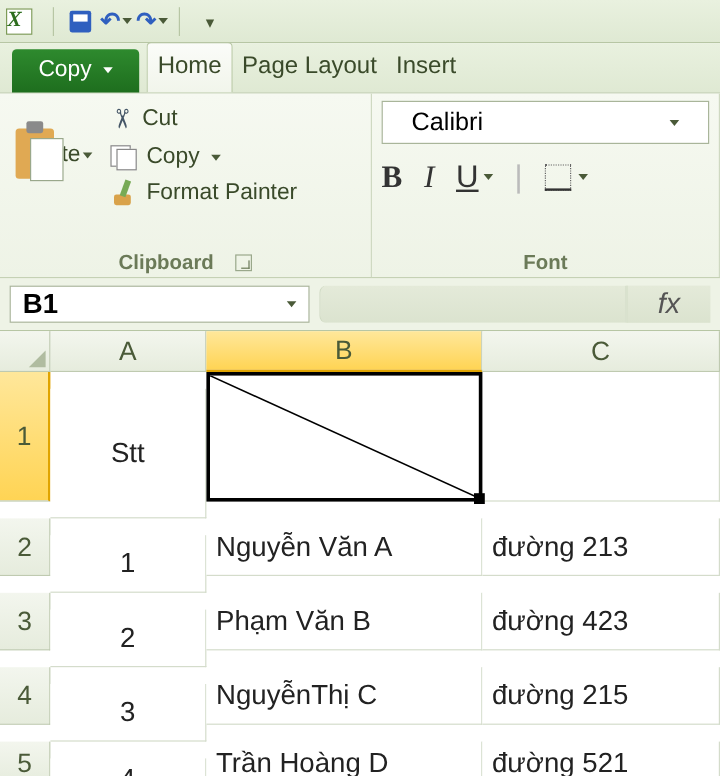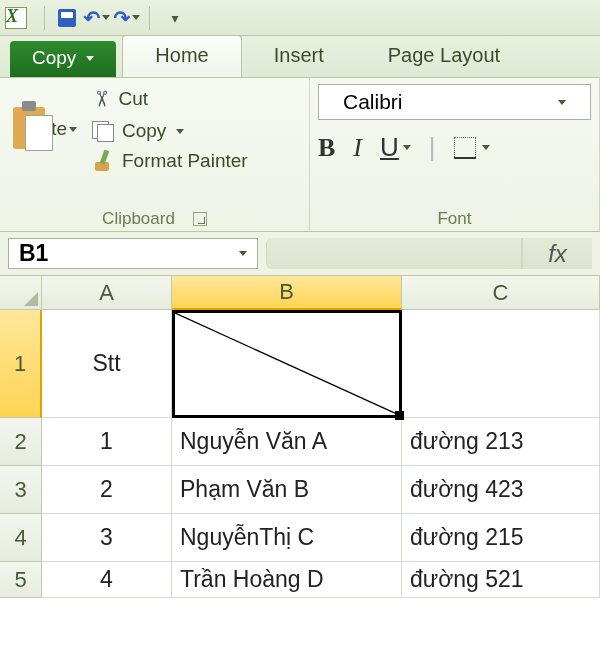--- a/index.html
+++ b/index.html
@@ -28,32 +28,32 @@
   .tabs { height:42px; background:linear-gradient(#e9f1df,#dfe9d3); display:flex; align-items:flex-end; padding-left:10px; border-bottom:1px solid #b7c6a4; }
   .file-tab {
     background: linear-gradient(#2e8a2e,#1e6e1e);
     color:#fff; font-size:19px; padding:6px 22px 8px;
     border-top-left-radius:4px; border-top-right-radius:4px;
     margin-right:6px; cursor:pointer;
     display:flex; align-items:center;
   }
   .file-tab .dd-arrow { border-top-color:#fff; margin-left:10px; }
   .tab {
-    font-size:20px; color:#3a4a2a; padding:8px 32px 10px; cursor:pointer;
+    font-size:20px; color:#3a4a2a; padding:8px 8px 10px; cursor:pointer;
   }
   .tab.active {
     background: linear-gradient(#fbfcf9,#f1f5eb);
     border:1px solid #b7c6a4; border-bottom:none;
     border-top-left-radius:4px; border-top-right-radius:4px;
   }
 
   
   .ribbon { height:154px; background:linear-gradient(#f6f9f1,#eef3e6); border-bottom:1px solid #b7c6a4; display:flex; }
   .group { padding:6px 8px 2px; border-right:1px solid #cfd9c2; display:flex; flex-direction:column; justify-content:space-between; }
-  .group-title { text-align:center; font-size:17px; color:#6b7a58; display:flex; justify-content:center; align-items:center; gap:18px; }
+  .group-title { text-align:center; font-size:17px; color:#6b7a58; display:flex; justify-content:center; align-items:center; gap:18px;font-weight:bold; }
   .dlg-launch { width:14px; height:14px; border:1px solid #9aa88b; position:relative; }
   .dlg-launch::after { content:""; position:absolute; right:1px; bottom:1px; width:6px; height:6px; border-right:1px solid #6b7a58; border-bottom:1px solid #6b7a58; }
 
   .clipboard { width:310px; }
   .clipboard-body { display:flex; gap:6px; }
   .paste-big {
     width:72px; text-align:center; padding:4px 2px;
     border:1px solid transparent; border-radius:3px;
     display:flex; flex-direction:row; align-items:center; cursor:pointer;
   }
@@ -111,21 +111,21 @@
   .col-h.sel { background:linear-gradient(#ffe79a,#ffd454); border-bottom:2px solid #e0a400; }
   .row-h { height:48px; }
   .row-h.tall { height:108px; }
   .row-h.sel { background:linear-gradient(#ffe79a,#ffd454); border-right:2px solid #e0a400; }
   .cell {
     border-right:1px solid #d4dccb; border-bottom:1px solid #d4dccb;
     padding:0 8px; font-size:23px; color:#222;
     display:flex; align-items:center; height:48px; background:#fff;
   }
   .cell.tall { height:108px; }
-  .cell.center { justify-content:center; }
+  .cell.center { justify-content:center;margin-top:14px; }
   .cell.selected {
     border:3px solid #000; position:relative; background:#fff;
     overflow:visible;
   }
   .cell.selected::after {
     content:""; position:absolute; right:-5px; bottom:-5px; width:9px; height:9px; background:#000;
   }
   .cell.selected svg { position:absolute; inset:0; width:100%; height:100%; }
 </style>
 </head>
@@ -153,22 +153,22 @@
       <span class="more">▾</span>
     </div>
 </div>
 
 <div class="tabs">
   <div class="file-tab">
     <span>Copy</span>
     <span class="dd-arrow"></span>
   </div>
   <div class="tab active">Home</div>
+  <div class="tab">Page Layout</div>
   <div class="tab">Insert</div>
-  <div class="tab">Page Layout</div>
 </div>
 
 <div class="ribbon">
   <div class="group clipboard">
     <div class="clipboard-body">
       <div class="paste-big">
         <div class="paste-icon">
           <div class="board"></div>
             <div class="clip"></div>
             <div class="sheet"></div>

